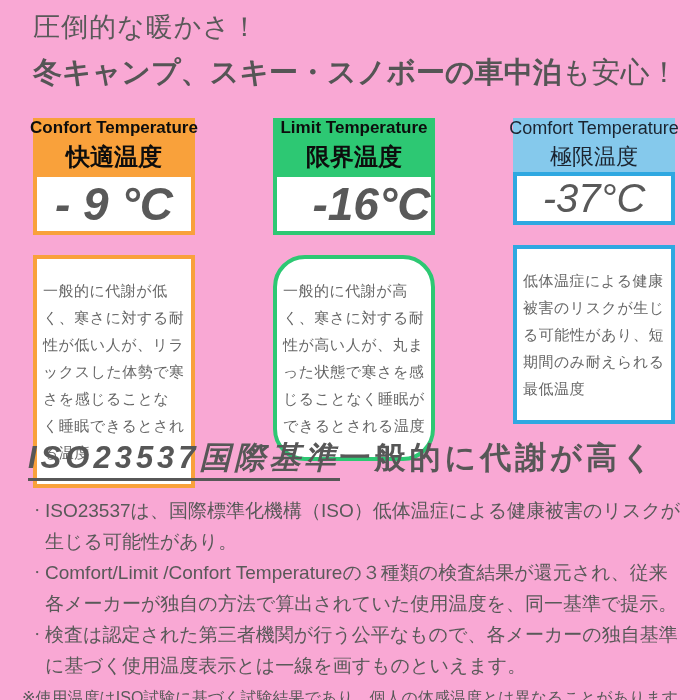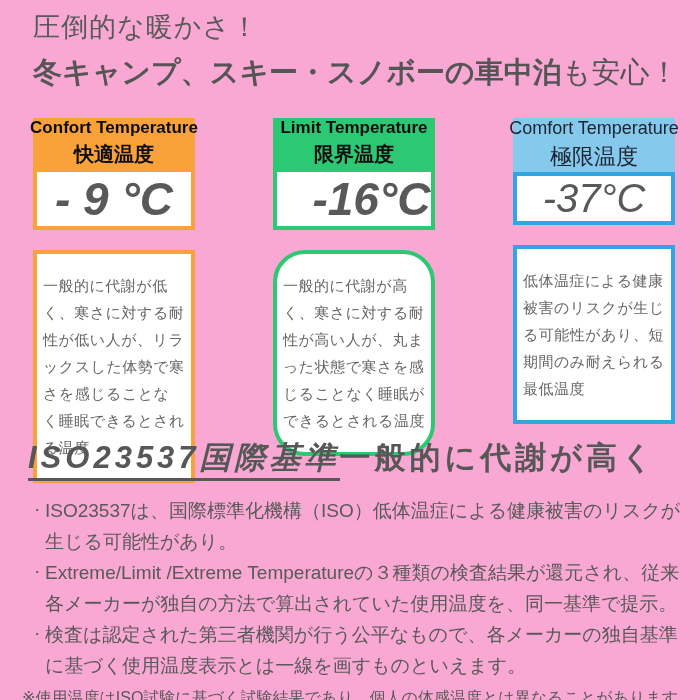--- a/index.html
+++ b/index.html
@@ -12,21 +12,21 @@
   
   .title-block { padding:9px 0 0 33px; }
   .title-line1 { font-size:27px; font-weight:500; color:#595959; letter-spacing:1px; white-space:nowrap; }
   .title-line2 { font-size:29px; margin-top:8px; color:#555555; white-space:nowrap; }
   .title-line2 .bold { font-weight:bold; }
   
   .columns { display:flex; justify-content:space-between; margin:25px 25px 0 33px; height:293px; }
   .col { width:162px; display:flex; flex-direction:column; }
   .col-header { height:71px; display:flex; flex-direction:column; justify-content:center; align-items:center; }
   .col-en { font-size:17px; font-weight:bold; color:#0d0d0d; white-space:nowrap; }
-  .col-ja { font-size:20px; font-weight:bold; color:#0d0d0d; margin-top:3px; }
+  .col-ja { font-size:24px; font-weight:bold; color:#0d0d0d; margin-top:3px; }
   .temp-box { height:82px; background:#fff; border:4px solid; display:flex; align-items:center; justify-content:center; }
   .temp { font-size:46px; font-weight:bold; color:#595959; white-space:nowrap;font-style:italic; }
   .desc-box { flex:1; margin-top:20px; background:#fff; border:4px solid; padding:18px 6px; }
   .desc-box p { font-size:15px; line-height:27px; color:#666666; letter-spacing:0.5px; word-break:break-all; overflow-wrap:anywhere; }
   .col-extreme .col-en { font-weight:normal; font-size:18px; color:#1b2430; }
   .col-extreme .col-ja { font-weight:normal; font-size:22px; color:#1b2430; }
   .col-extreme .temp { font-weight:normal; font-size:40px; }
   
   .iso-heading { margin:26px 0 0 28px; font-size:31px; font-weight:bold; color:#575757; letter-spacing:4px; white-space:nowrap; }
   .iso-heading .underline { border-bottom:3px solid #575757; padding-bottom:3px;font-style:italic; }
@@ -95,21 +95,21 @@
     <span class="underline">ISO23537国際基準</span><span>一般的に代謝が高く</span>
   </div>
 
   <div class="bullets">
     <div class="bullet">
       <span class="bullet-marker">・</span>
       <span class="bullet-text">ISO23537は、国際標準化機構（ISO）低体温症による健康被害のリスクが生じる可能性があり。</span>
     </div>
     <div class="bullet">
       <span class="bullet-marker">・</span>
-      <span class="bullet-text">Extreme/Limit /Extreme Temperatureの３種類の検査結果が還元され、従来各メーカーが独自の方法で算出されていた使用温度を、同一基準で提示。</span>
+      <span class="bullet-text">Comfort/Limit /Confort Temperatureの３種類の検査結果が還元され、従来各メーカーが独自の方法で算出されていた使用温度を、同一基準で提示。</span>
     </div>
     <div class="bullet">
       <span class="bullet-marker">・</span>
       <span class="bullet-text">検査は認定された第三者機関が行う公平なもので、各メーカーの独自基準に基づく使用温度表示とは一線を画すものといえます。</span>
     </div>
   </div>
 
   <div class="footnote">※使用温度はISO試験に基づく試験結果であり、個人の体感温度とは異なることがあります。</div>
 
 </div>

